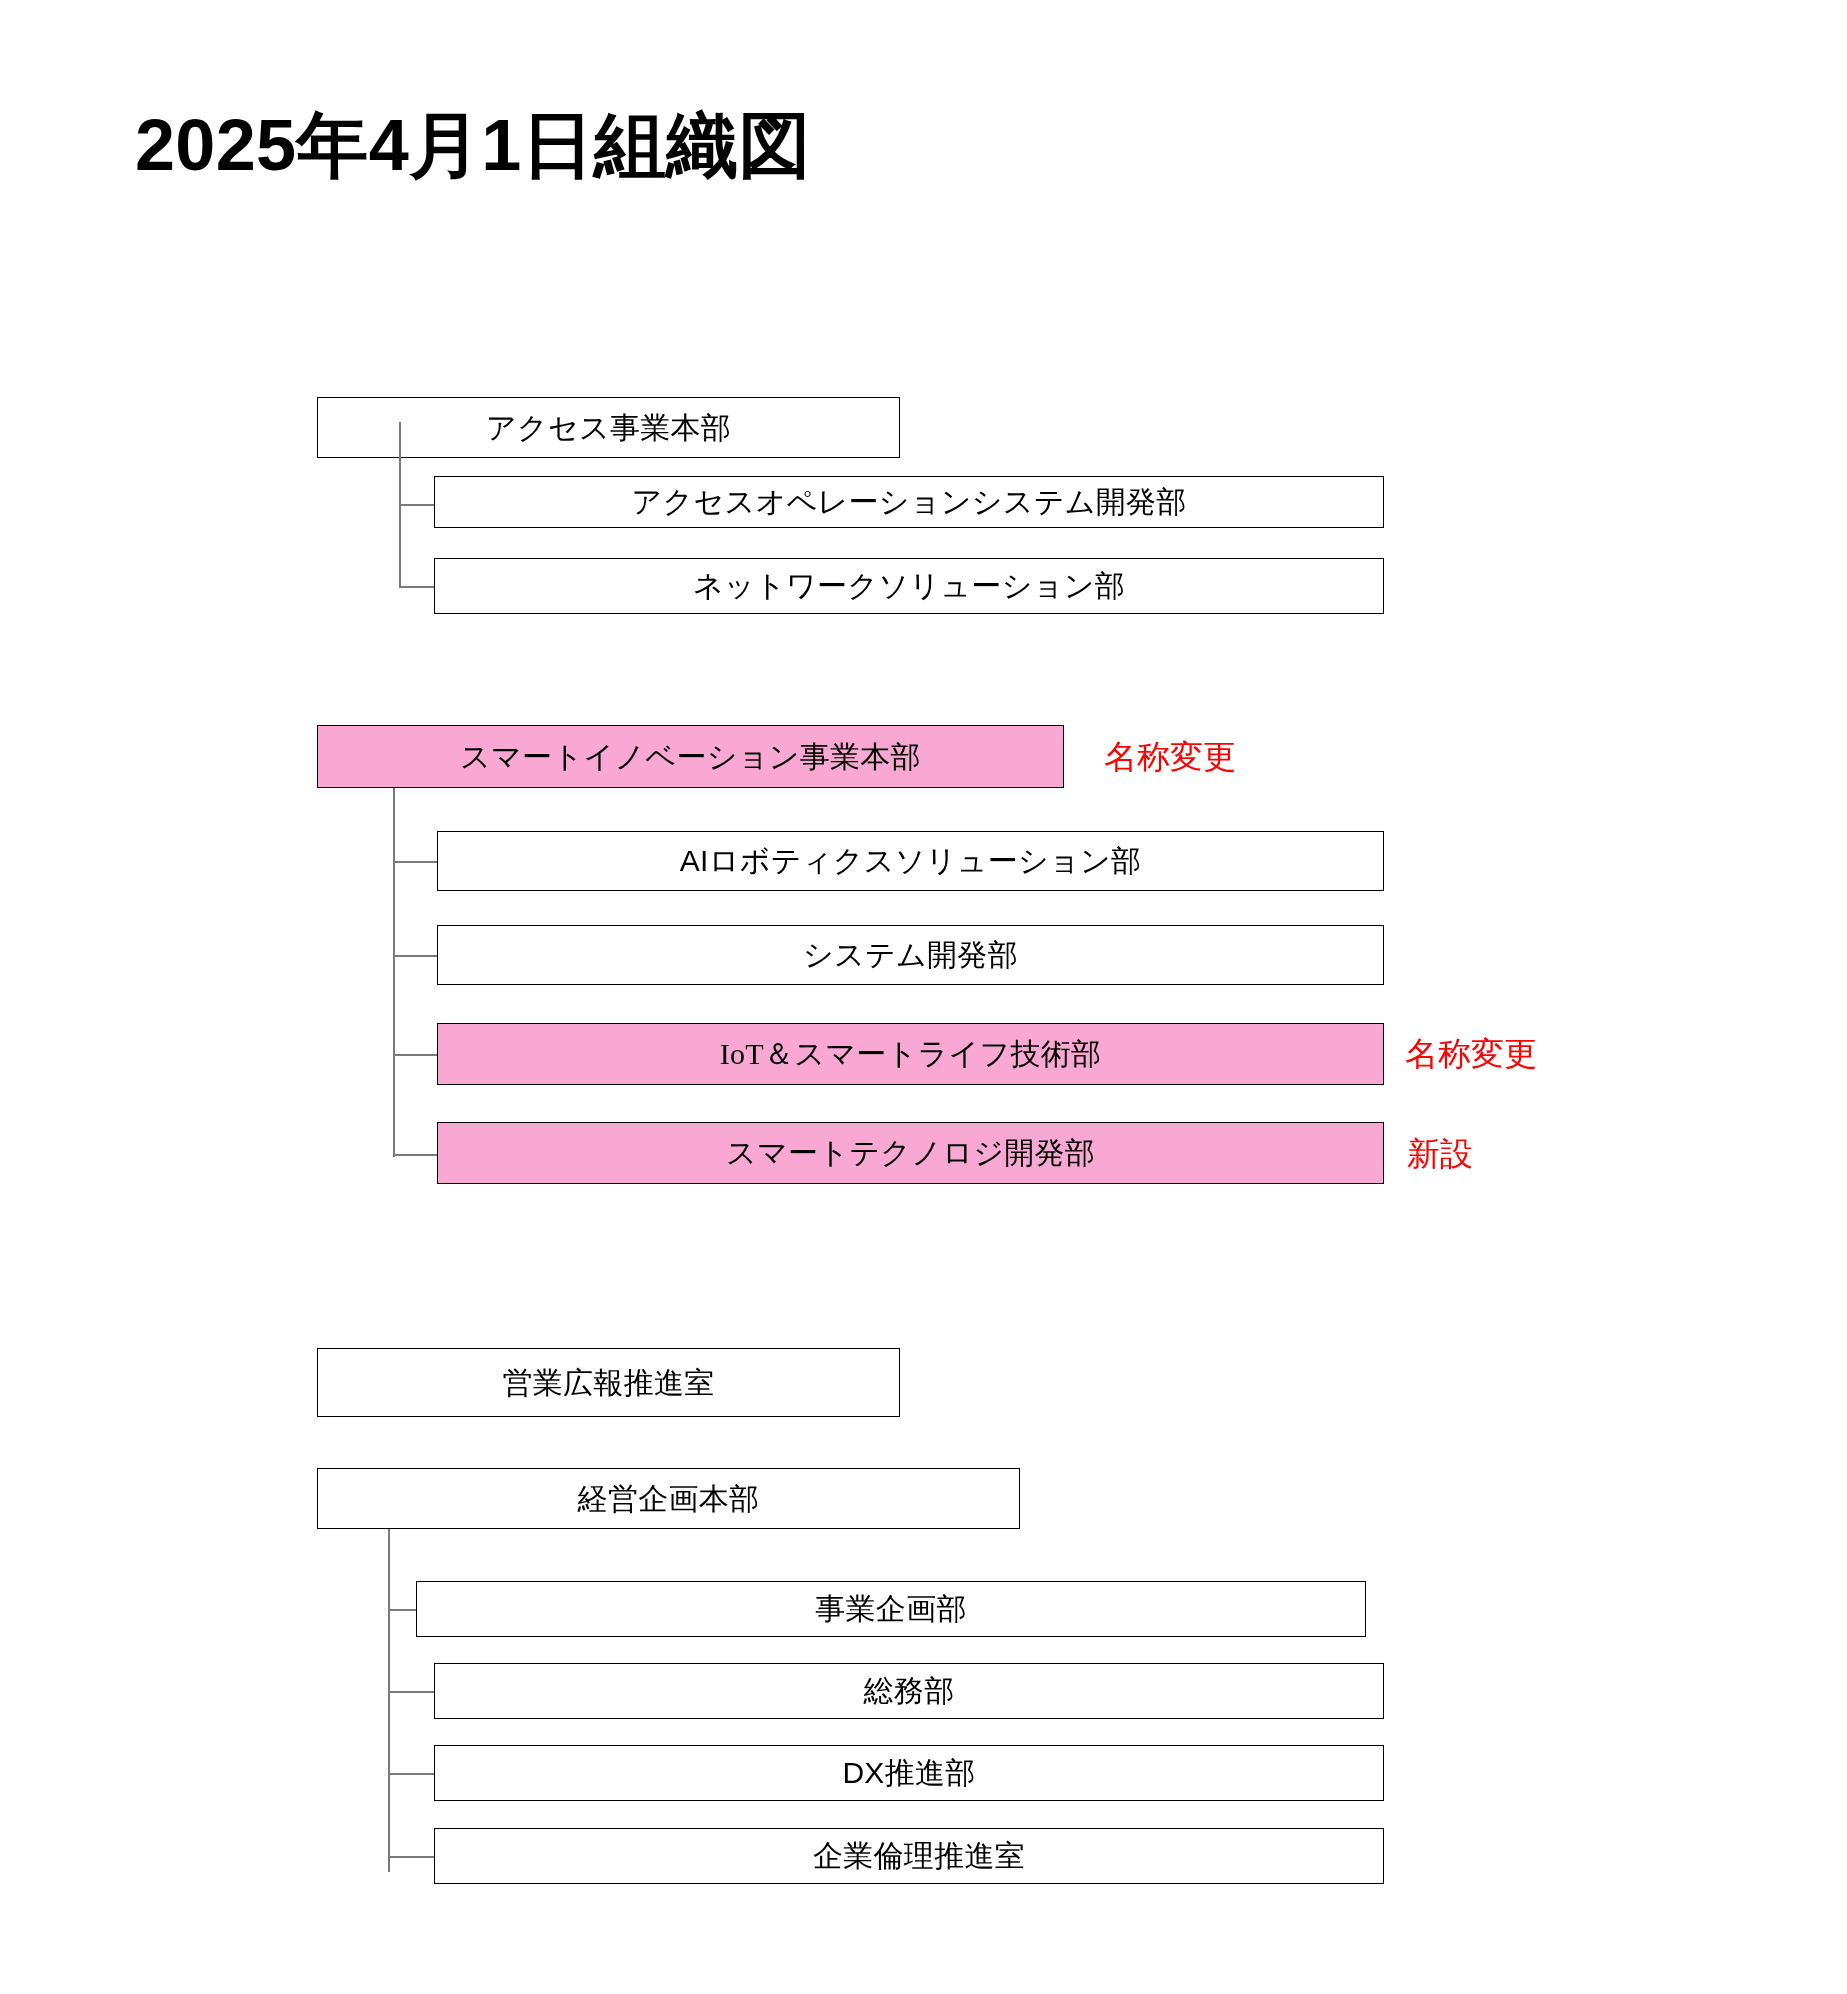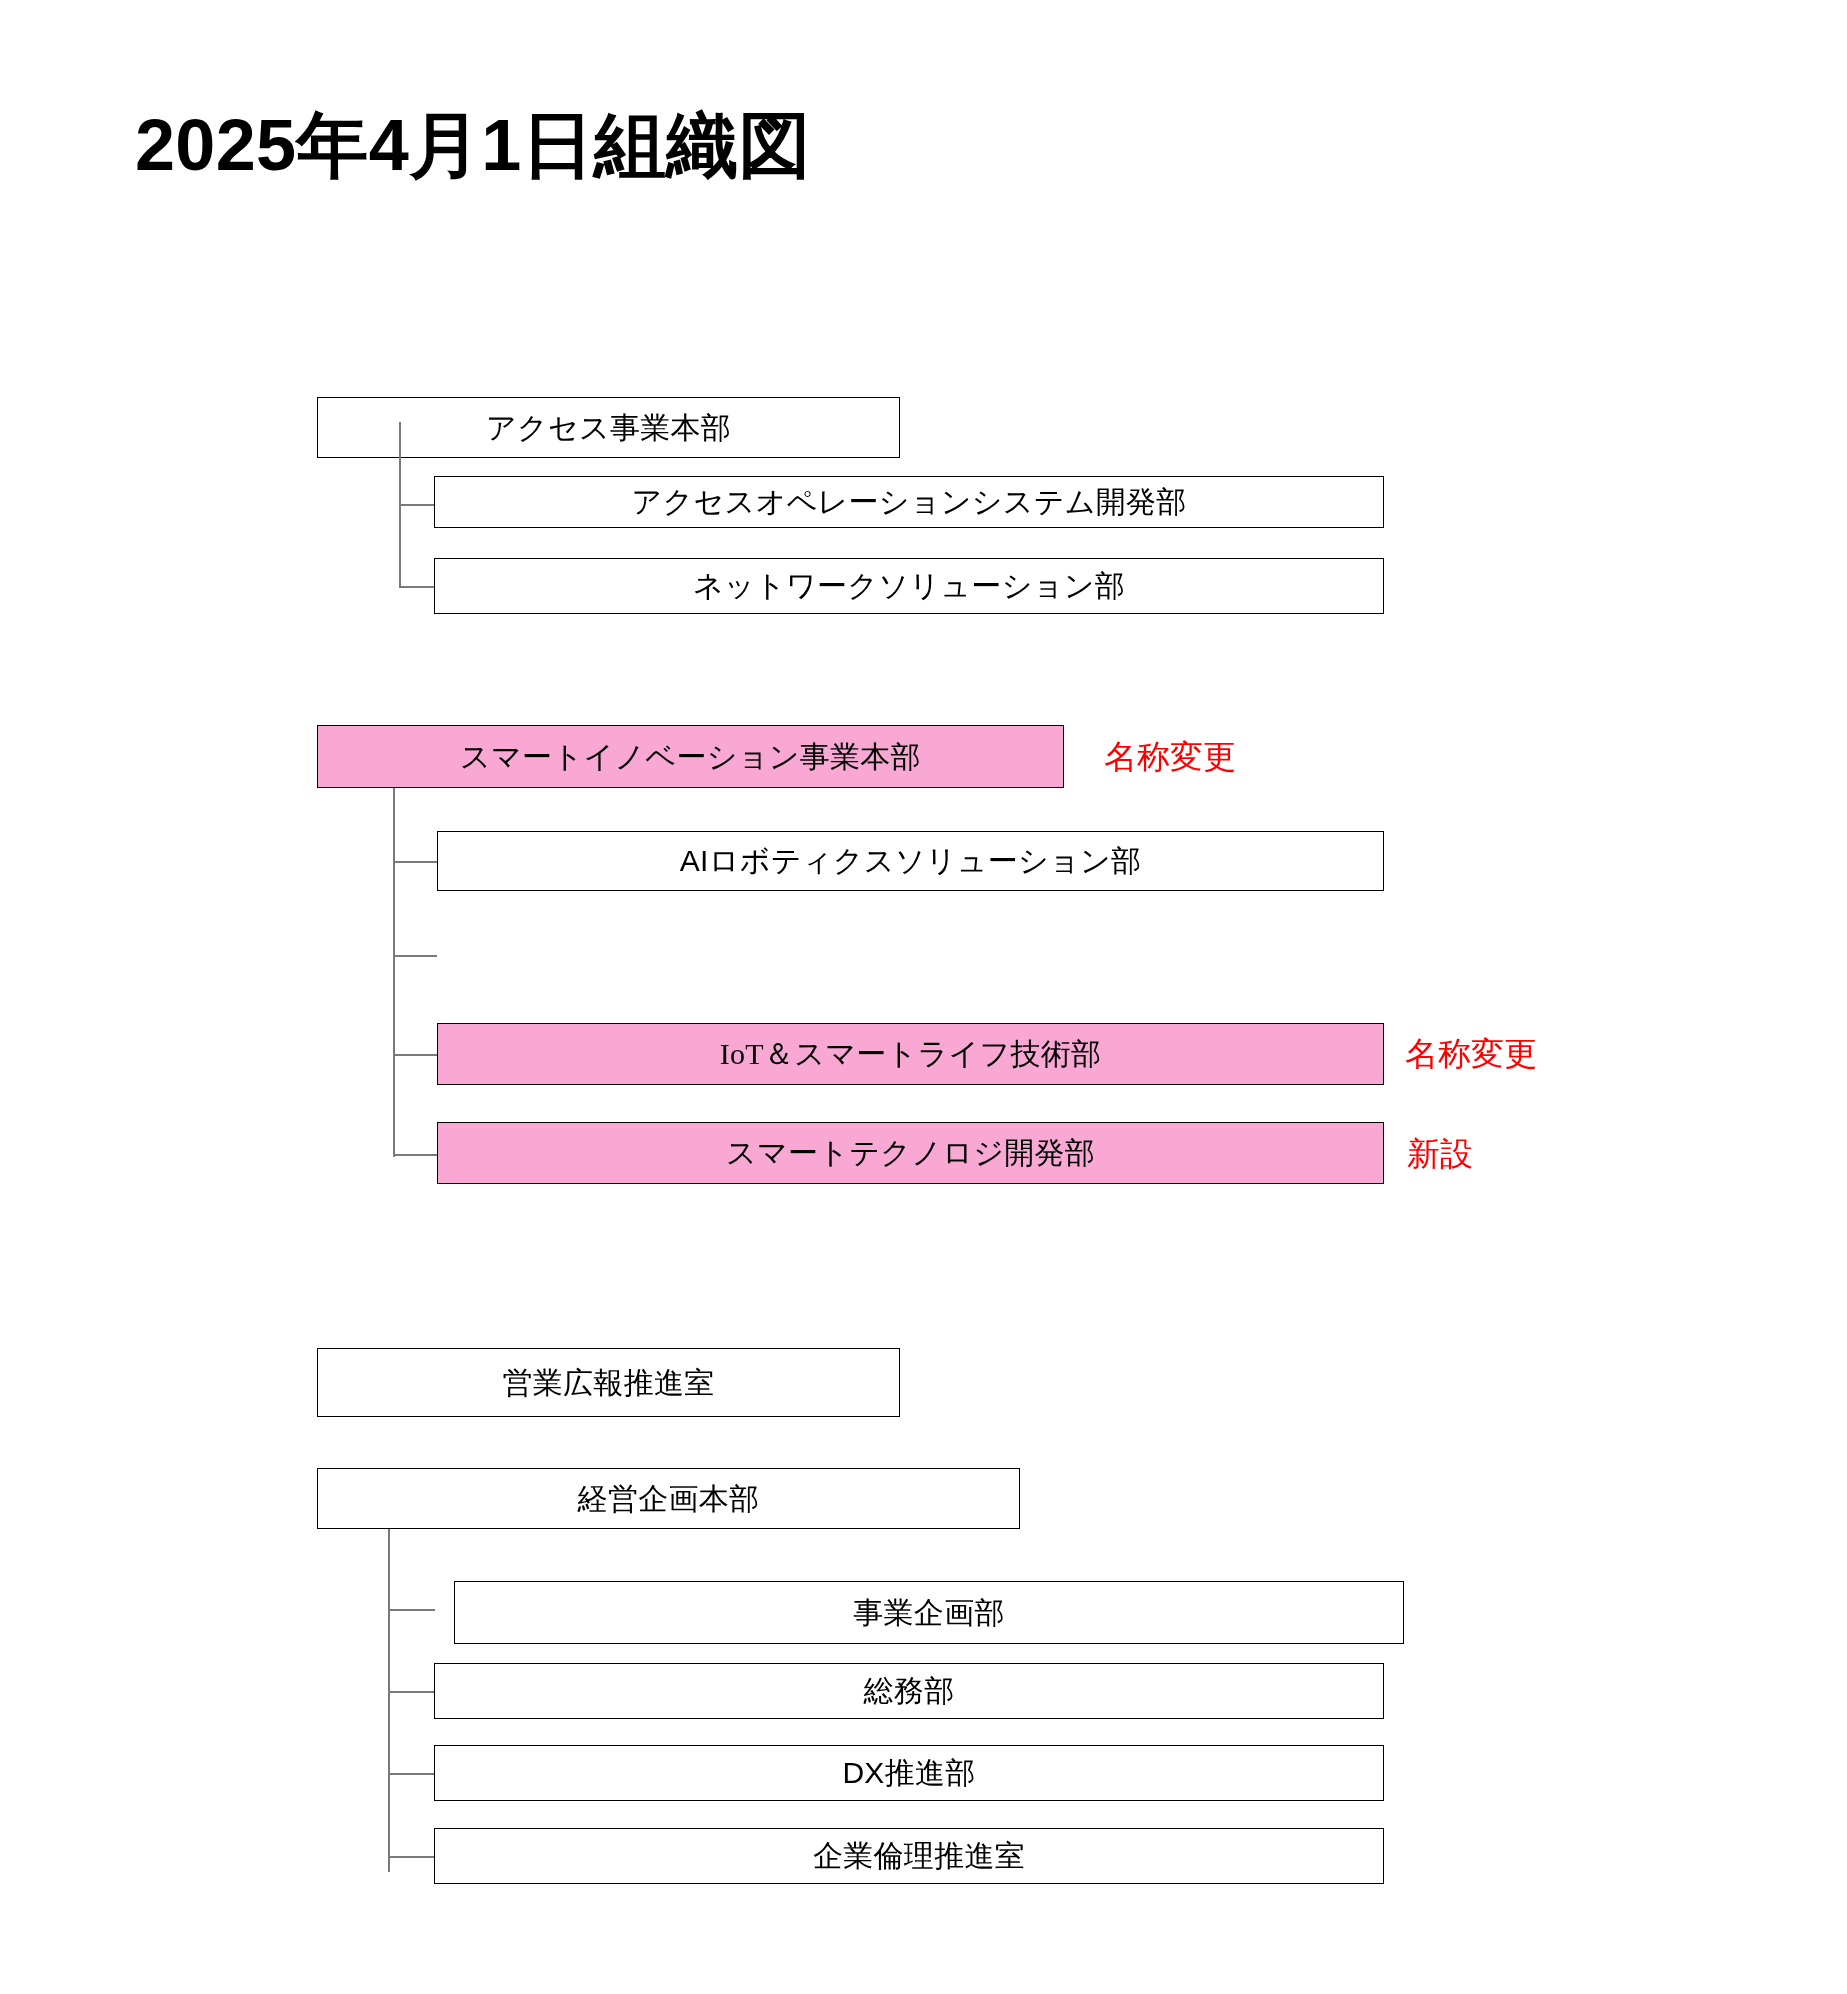--- a/index.html
+++ b/index.html
@@ -111,20 +111,23 @@
 
     <div class="vline thin" style="left:393px; top:788px; height:369px;"></div>
     <div class="hline thin" style="left:393px; top:861px; width:44px;"></div>
     <div class="hline thin" style="left:393px; top:955px; width:44px;"></div>
     <div class="hline thin" style="left:393px; top:1054px; width:44px;"></div>
     <div class="hline thin" style="left:393px; top:1154px; width:44px;"></div>
 
     <div class="node" style="left:437px; top:831px; width:947px; height:60px;">
       <span>AIロボティクスソリューション部</span>
     </div>
+    <div class="node" style="left:437px; top:925px; width:947px; height:60px;">
+      <span>システム開発部</span>
+    </div>
     <div class="node highlight" style="left:437px; top:1023px; width:947px; height:62px;">
       <span>IoT＆スマートライフ技術部</span>
     </div>
     <div class="note" style="left:1405px; top:1037px;">名称変更</div>
 
     <div class="node highlight" style="left:437px; top:1122px; width:947px; height:62px;">
       <span>スマートテクノロジ開発部</span>
     </div>
     <div class="note" style="left:1407px; top:1137px;">新設</div>
 
@@ -135,21 +138,21 @@
     <div class="node head" style="left:317px; top:1468px; width:703px; height:61px;">
       <span>経営企画本部</span>
     </div>
 
     <div class="vline thin" style="left:388px; top:1529px; height:343px;"></div>
     <div class="hline thin" style="left:388px; top:1609px; width:47px;"></div>
     <div class="hline thin" style="left:388px; top:1691px; width:47px;"></div>
     <div class="hline thin" style="left:388px; top:1773px; width:47px;"></div>
     <div class="hline thin" style="left:388px; top:1856px; width:47px;"></div>
 
-    <div class="node" style="left:454px; top:1581px; width:950px; height:63px;">
+    <div class="node" style="left:416px; top:1581px; width:950px; height:56px;">
       <span>事業企画部</span>
     </div>
     <div class="node" style="left:434px; top:1663px; width:950px; height:56px;">
       <span>総務部</span>
     </div>
     <div class="node" style="left:434px; top:1745px; width:950px; height:56px;">
       <span>DX推進部</span>
     </div>
     <div class="node" style="left:434px; top:1828px; width:950px; height:56px;padding-left:20px;">
       <span>企業倫理推進室</span>

